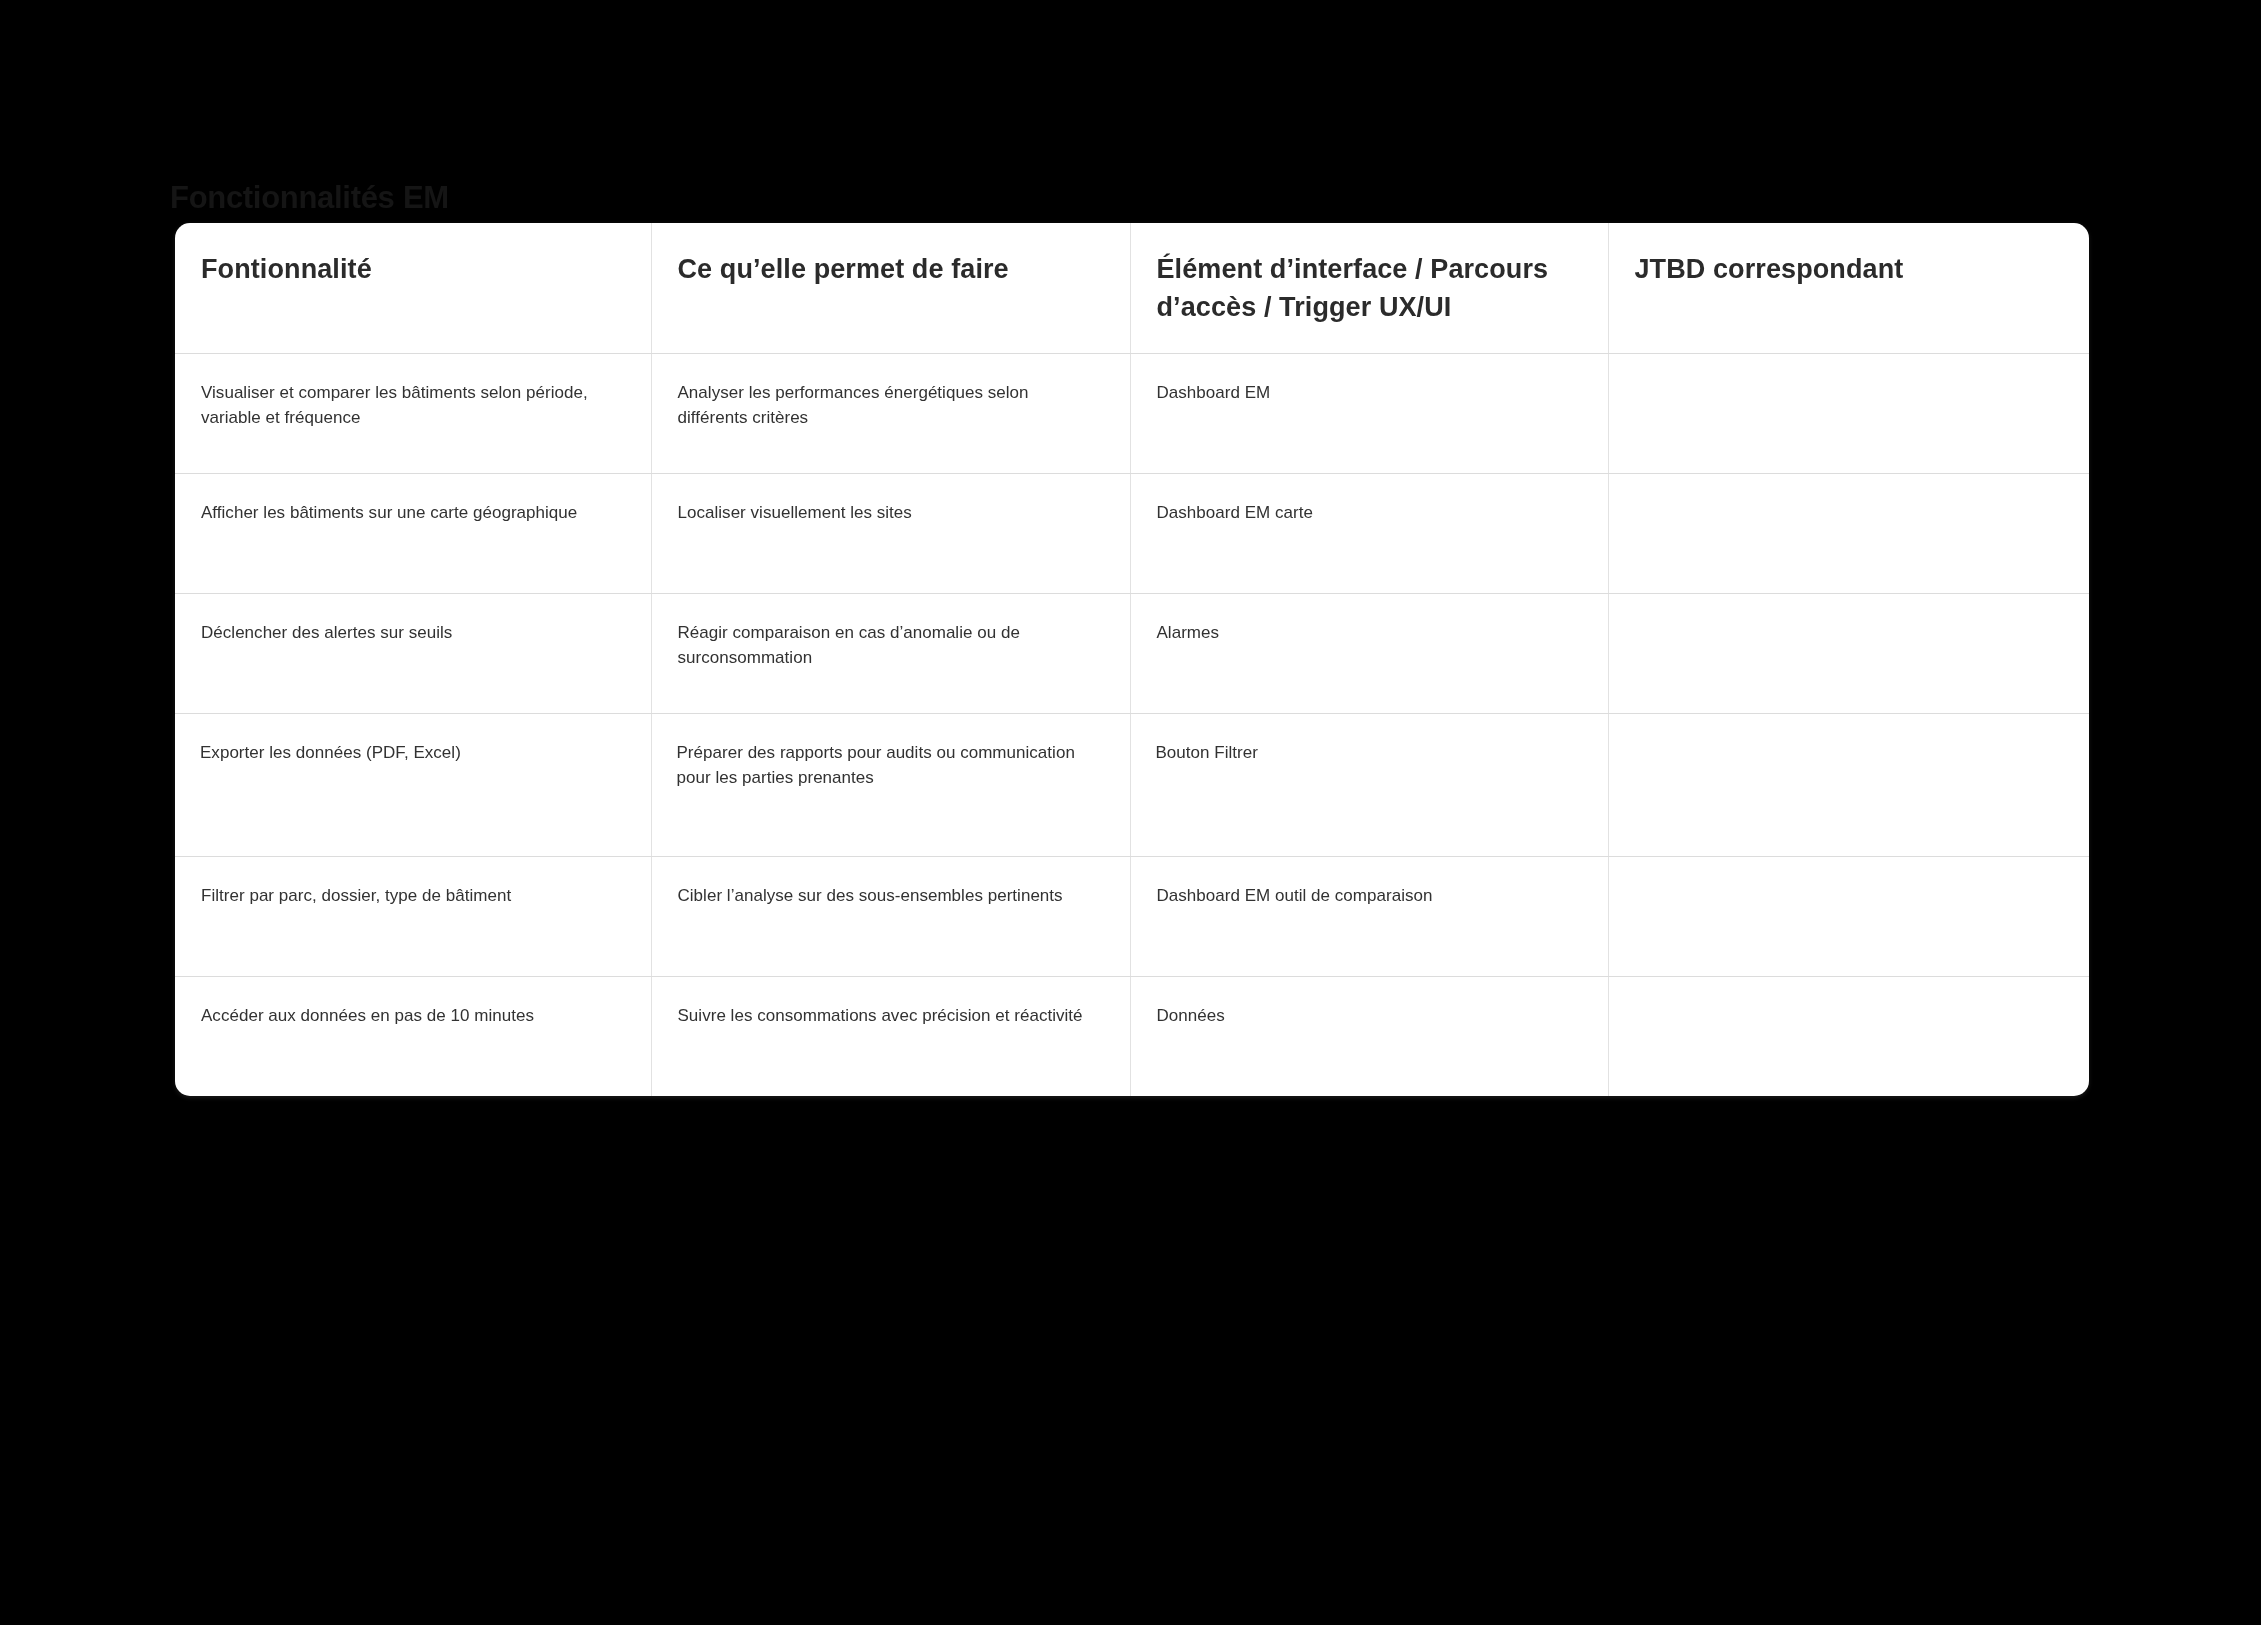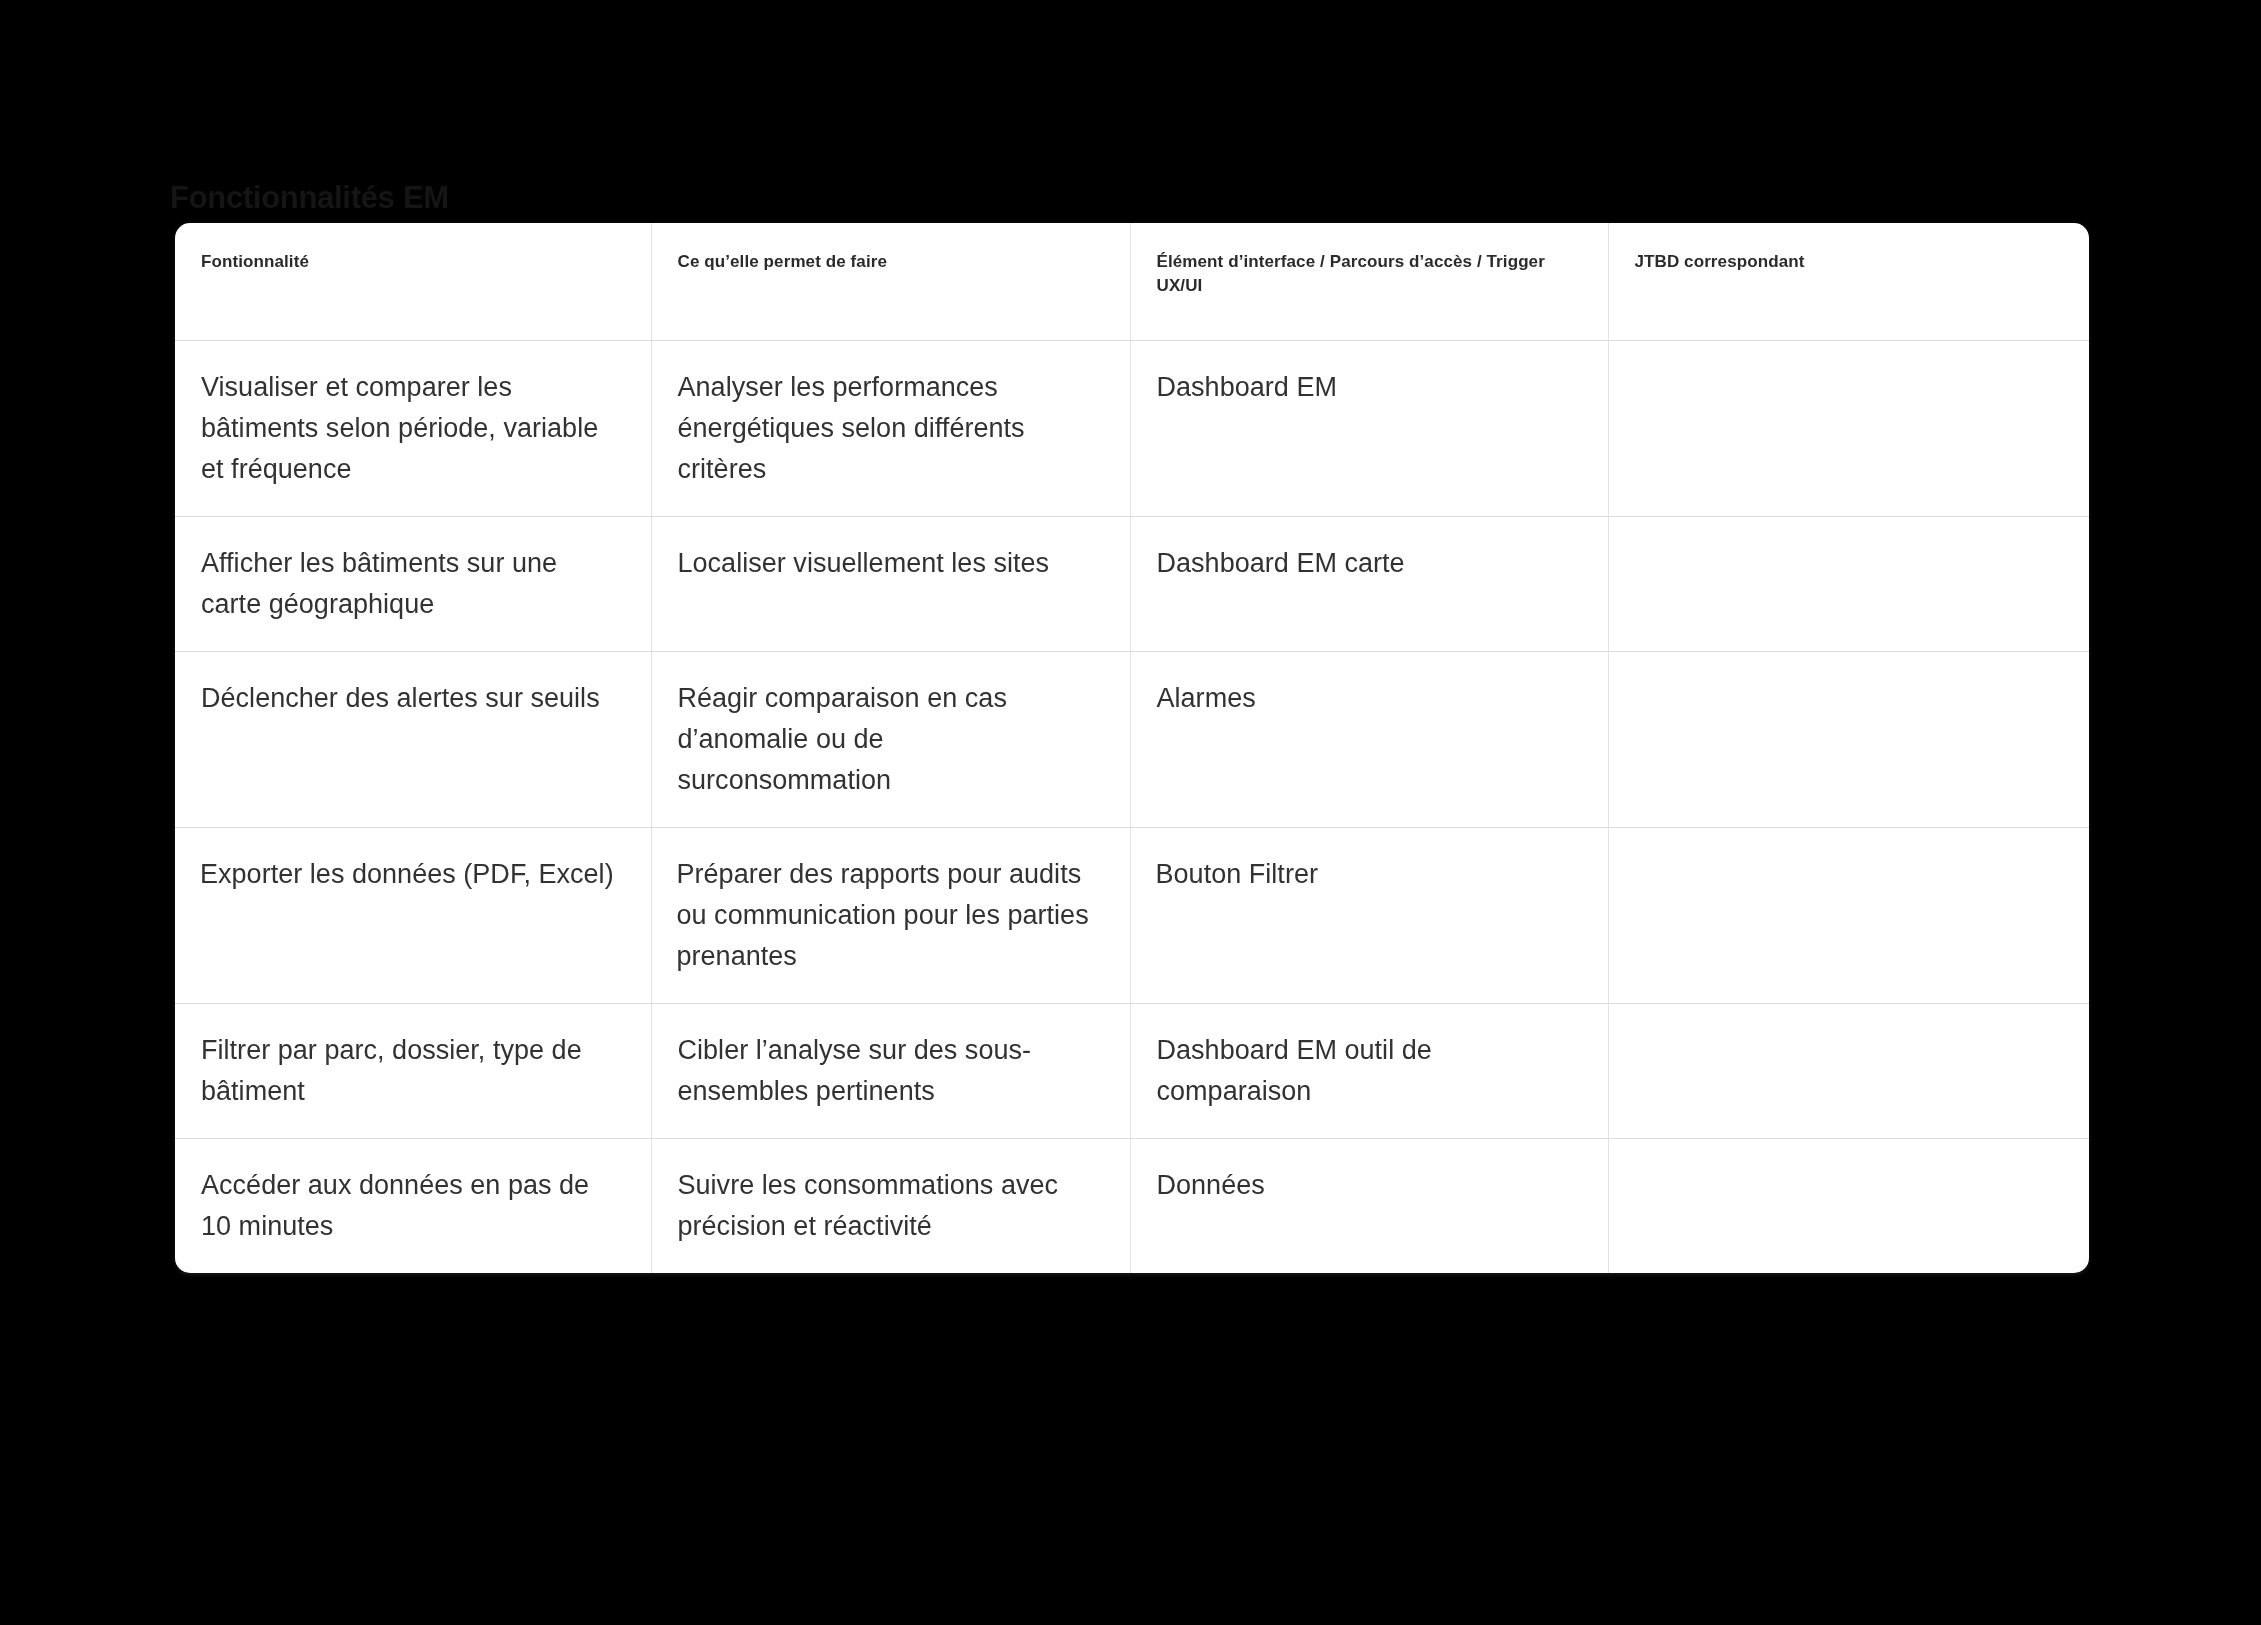--- a/index.html
+++ b/index.html
@@ -68,31 +68,31 @@
     border-bottom: 1.4px solid #dcdcdc;
     padding: 26px 28.5px 26px 26px;
   }
 
   .feature-table th:last-child,
   .feature-table td:last-child { border-right: none; }
 
   .feature-table tbody tr:last-child td { border-bottom: none; }
 
   .feature-table thead th {
-    font-size: 17px;
+    font-size: 27px;
     font-weight: 700;
     color: #2b2b2b;
     line-height: 1.42;
     letter-spacing: 0.1px;
     height: 117px;
     padding-top: 27px;
   }
 
   .feature-table tbody td {
-    font-size: 27px;
+    font-size: 17px;
     font-weight: 400;
     color: #323232;
     line-height: 1.52;
     letter-spacing: 0.03px;
   }
 
   
   tr.r-h2 td { height: 120px; }
   tr.r-h3 td { height: 143px; padding-left: 25px; }
 

